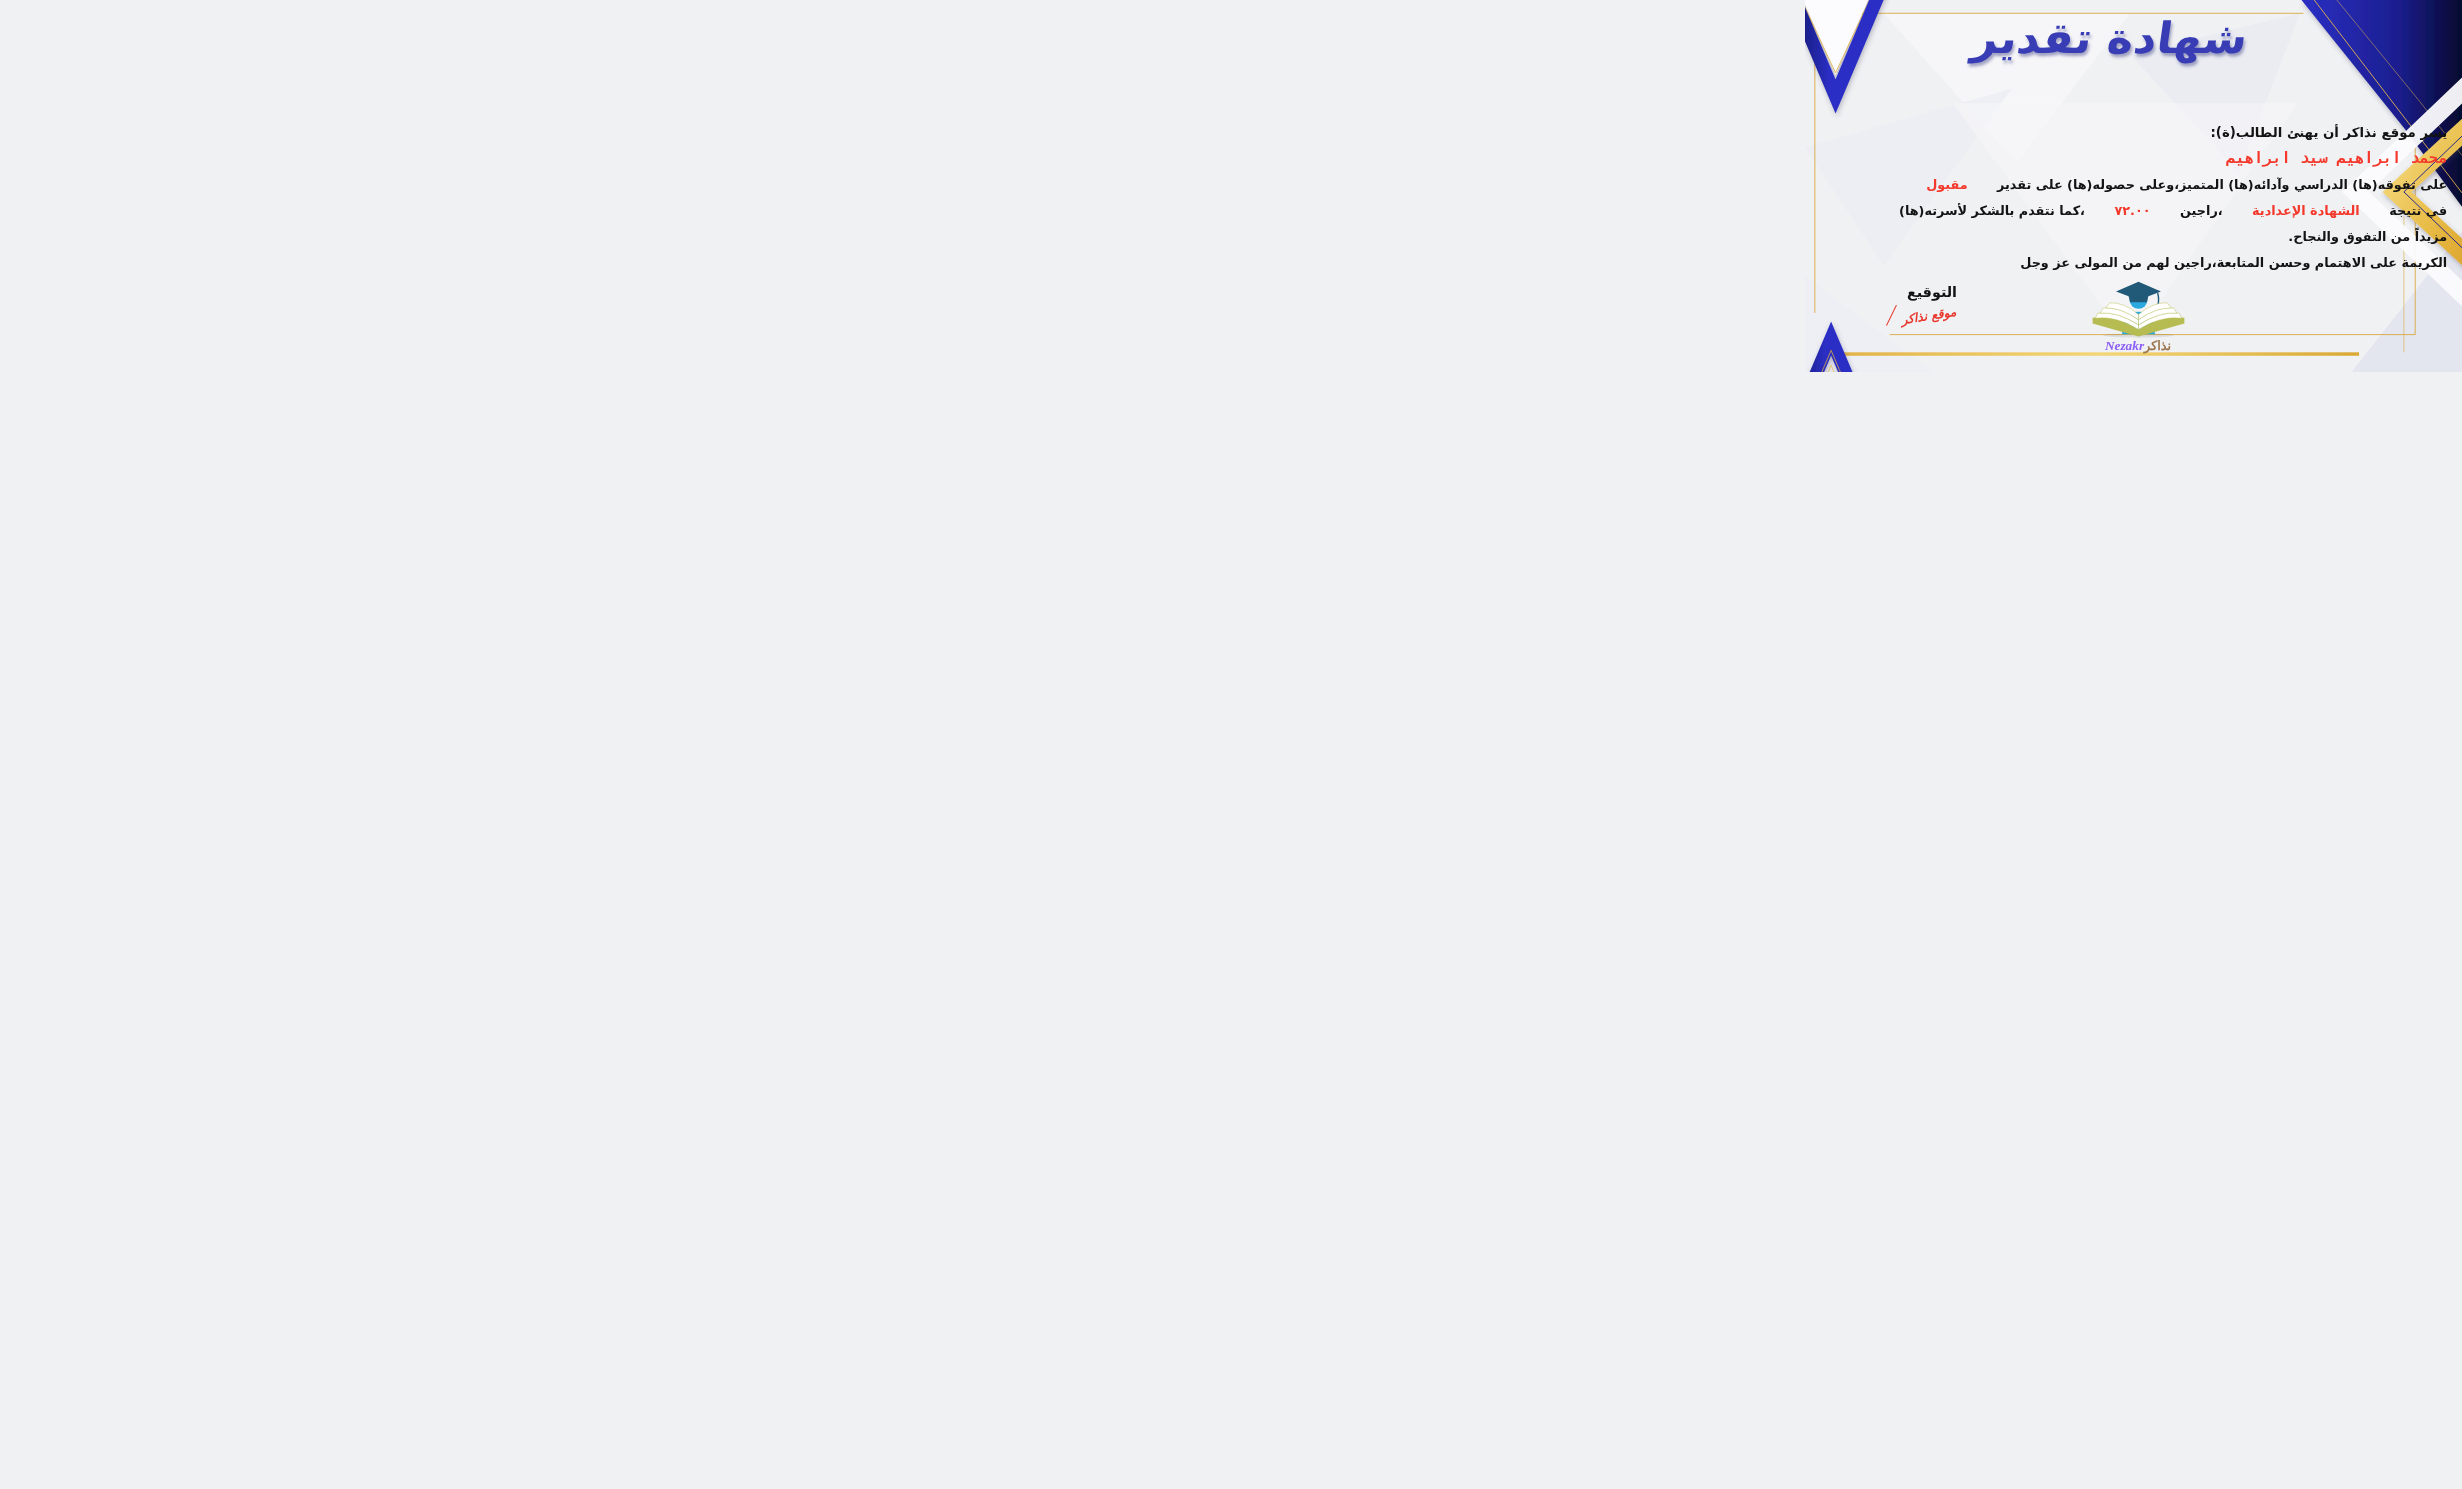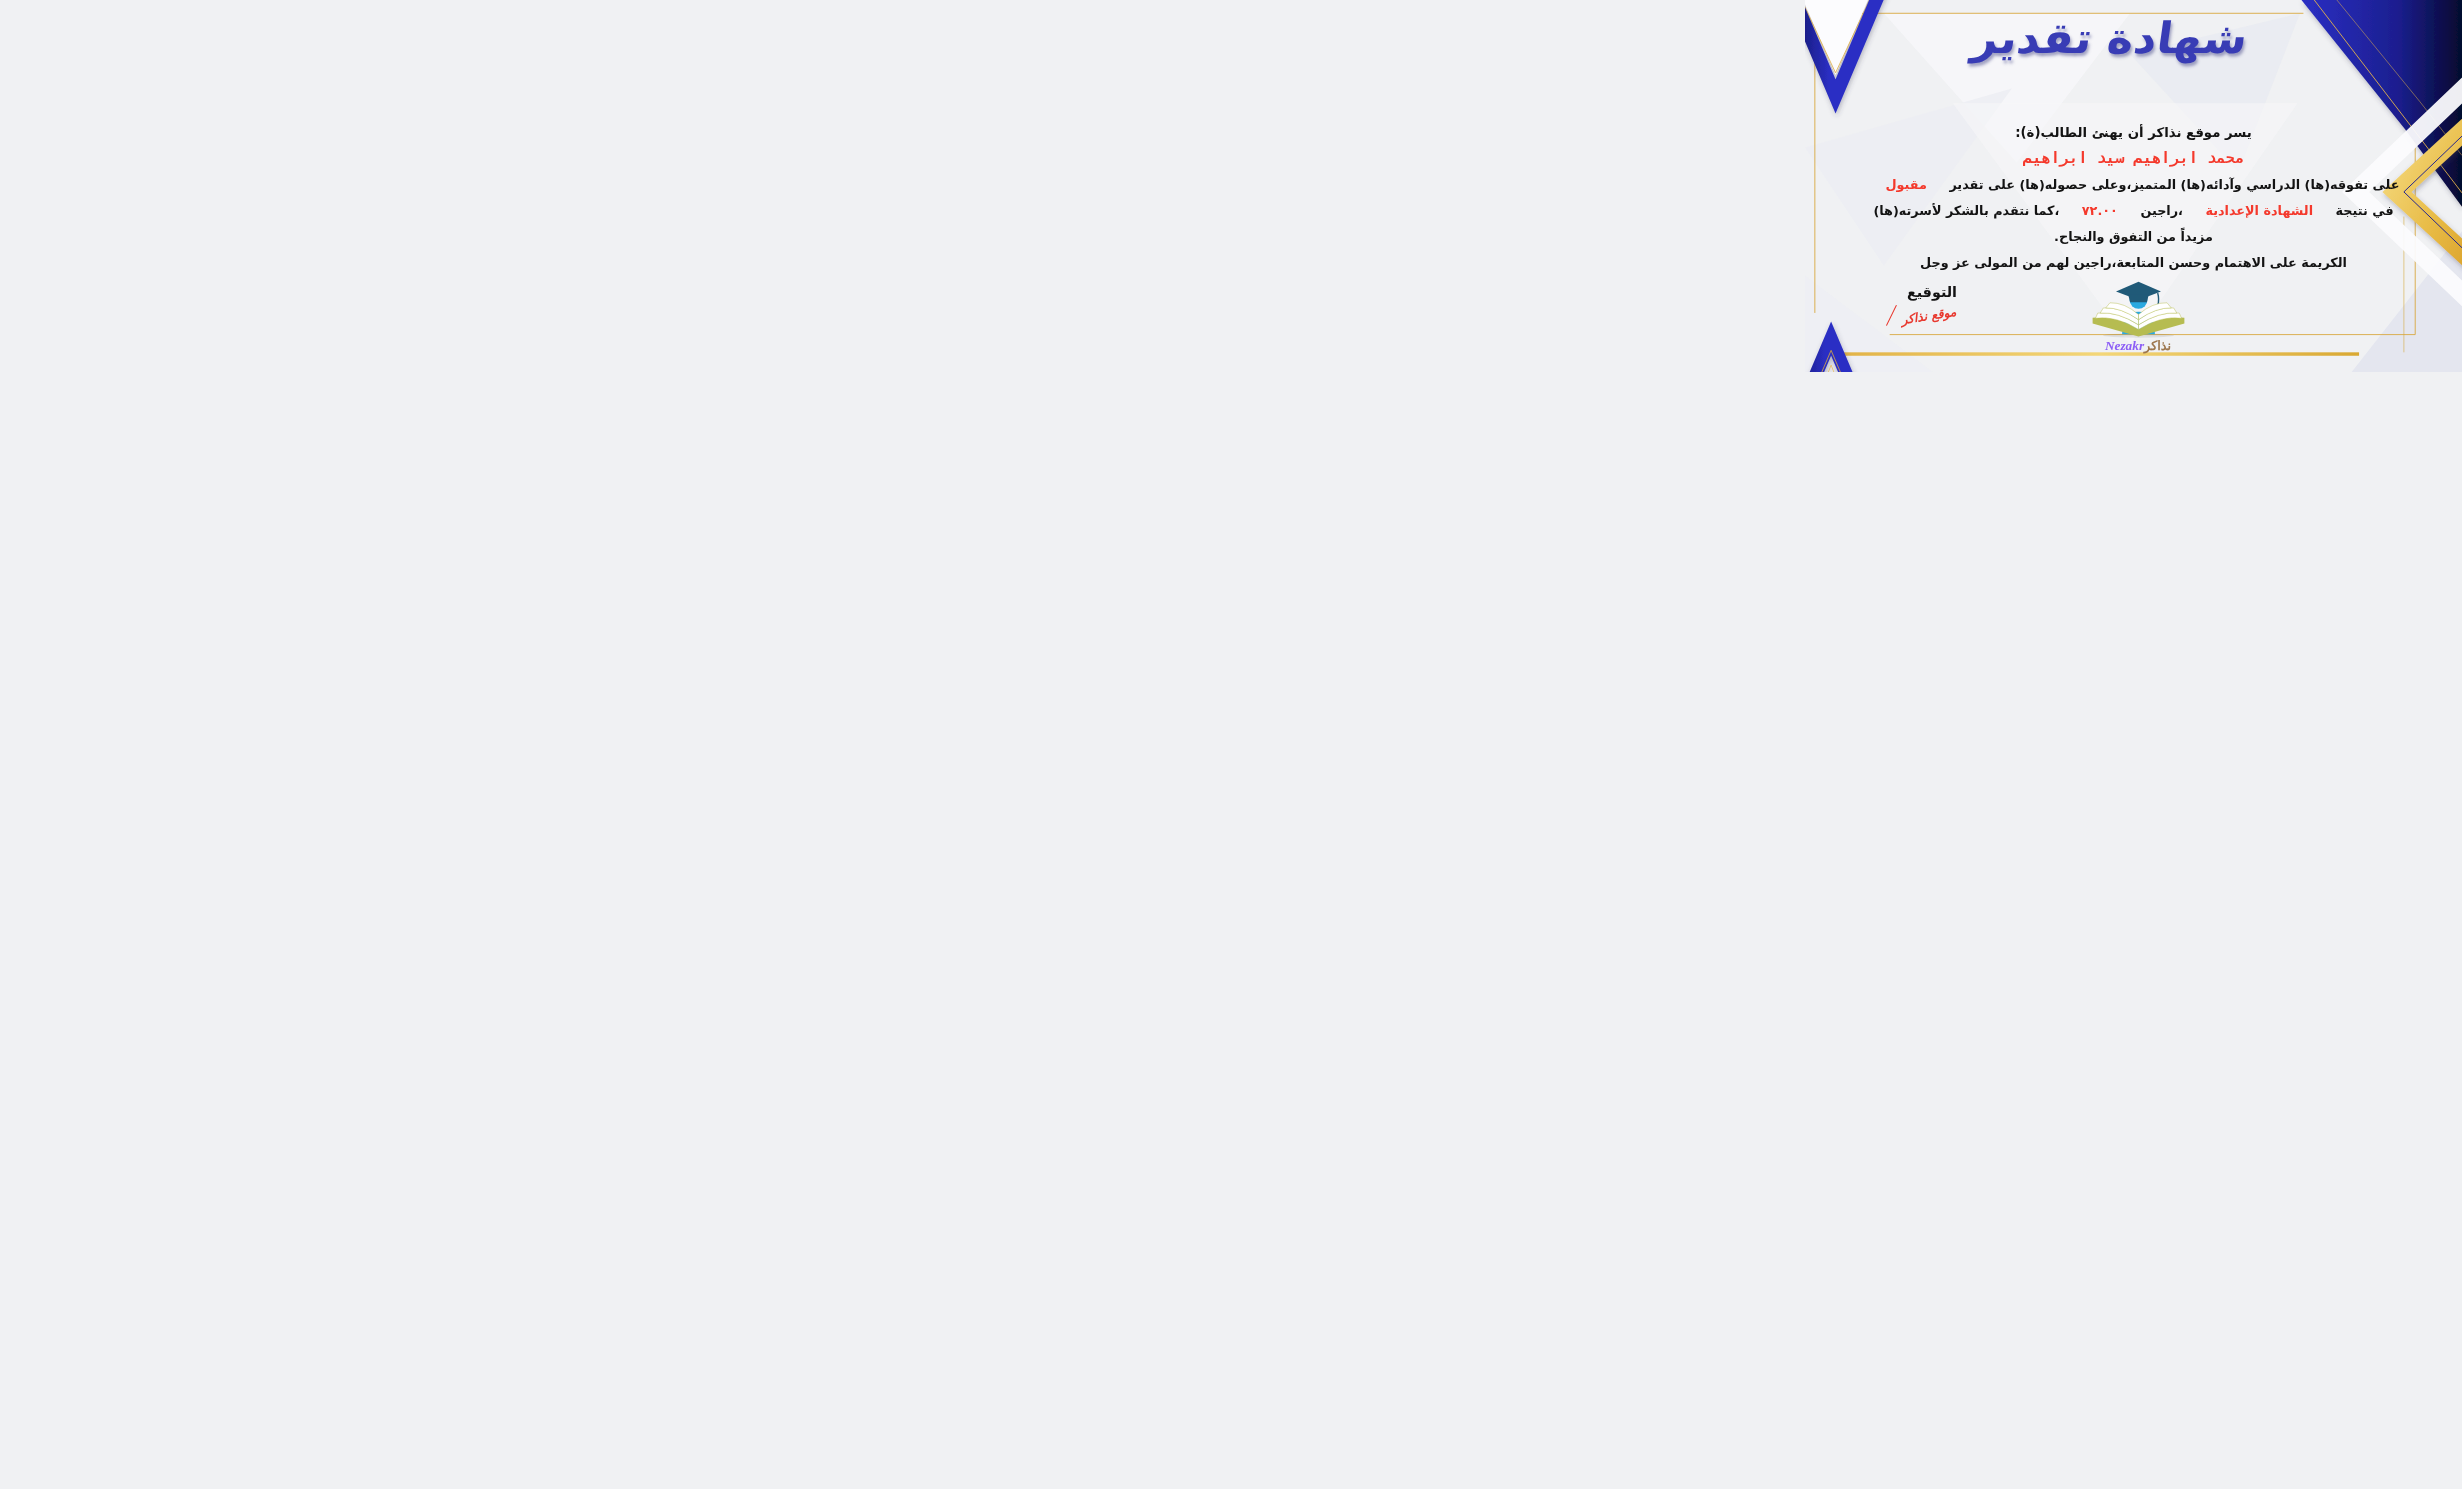--- a/index.html
+++ b/index.html
@@ -12,26 +12,26 @@
 
   .title{
     position:absolute;top:12.8px;left:0;right:47px;text-align:center;
     font-size:43px;font-weight:700;color:#383cb5;
     transform:skewX(-8deg) scaleX(1.04);
     text-shadow:2px 3.4px 3px rgba(43,46,120,.42);
     white-space:nowrap;
   }
 
   .text-block{position:absolute;top:120px;left:14.8px;right:14.8px;}
-  .line{display:block;height:26px;line-height:26px;text-align:center;
+  .line{display:block;height:26px;line-height:26px;
         font-size:12.8px;font-weight:700;color:#131313;white-space:nowrap;}
   .line.intro{font-size:13.3px;}
   .line.name{font-size:15.3px;color:#f4392c;font-family:Liberation Mono, monospace;}
   .red{color:#f4392c;}
-  .blank{margin:0 18px;}
+  .blank{margin:0 25px;}
 
   .signature{position:absolute;left:73px;top:284px;width:79px;text-align:right;}
   .sig-label{font-size:14.3px;font-weight:700;color:#131313;line-height:16.7px;}
   .sig-script{
     display:inline-block;margin-top:7.9px;font-size:12.3px;font-style:italic;
     color:#e8392f;transform:rotate(-9deg);font-weight:700;letter-spacing:0.5px;
   }
   .sig-stroke{
     position:absolute;left:12.8px;top:19.7px;width:1.2px;height:22.7px;
     background:#e8392f;transform:rotate(26deg);border-radius:1px;

